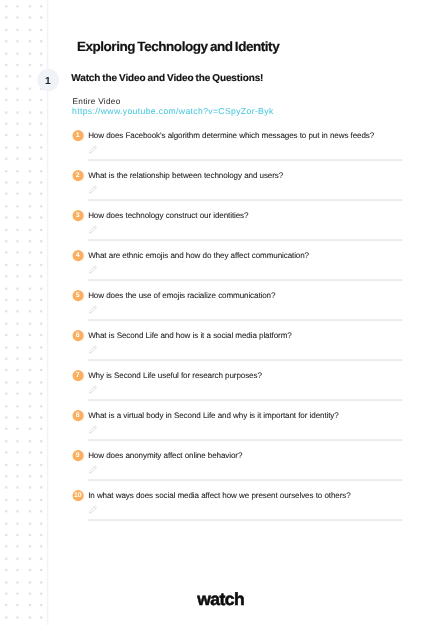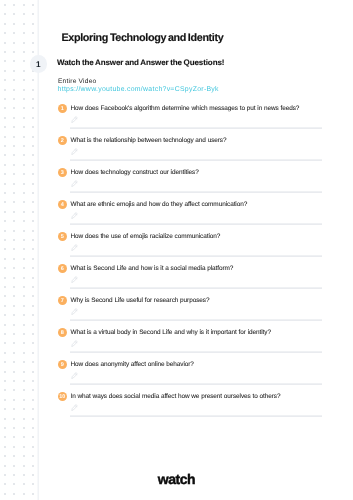--- a/index.html
+++ b/index.html
@@ -298,21 +298,21 @@
     </div>
   <div class="margin-rule"></div>
 
   <div class="content">
     <div class="doc-title">Exploring Technology and Identity</div>
 
     <div class="section">
       <div class="section-badge">
           <span>1</span>
         </div>
-      <div class="section-title">Watch the Answer and Answer the Questions!</div>
+      <div class="section-title">Watch the Video and Video the Questions!</div>
     </div>
 
     <div class="video-label">Entire Video</div>
     <a class="video-link">https://www.youtube.com/watch?v=CSpyZor-Byk</a>
 
     <div id="qlist">
         <div class="q" style="top: 103.7px;">
           <div class="q-num">
             <span>1</span>
           </div>

